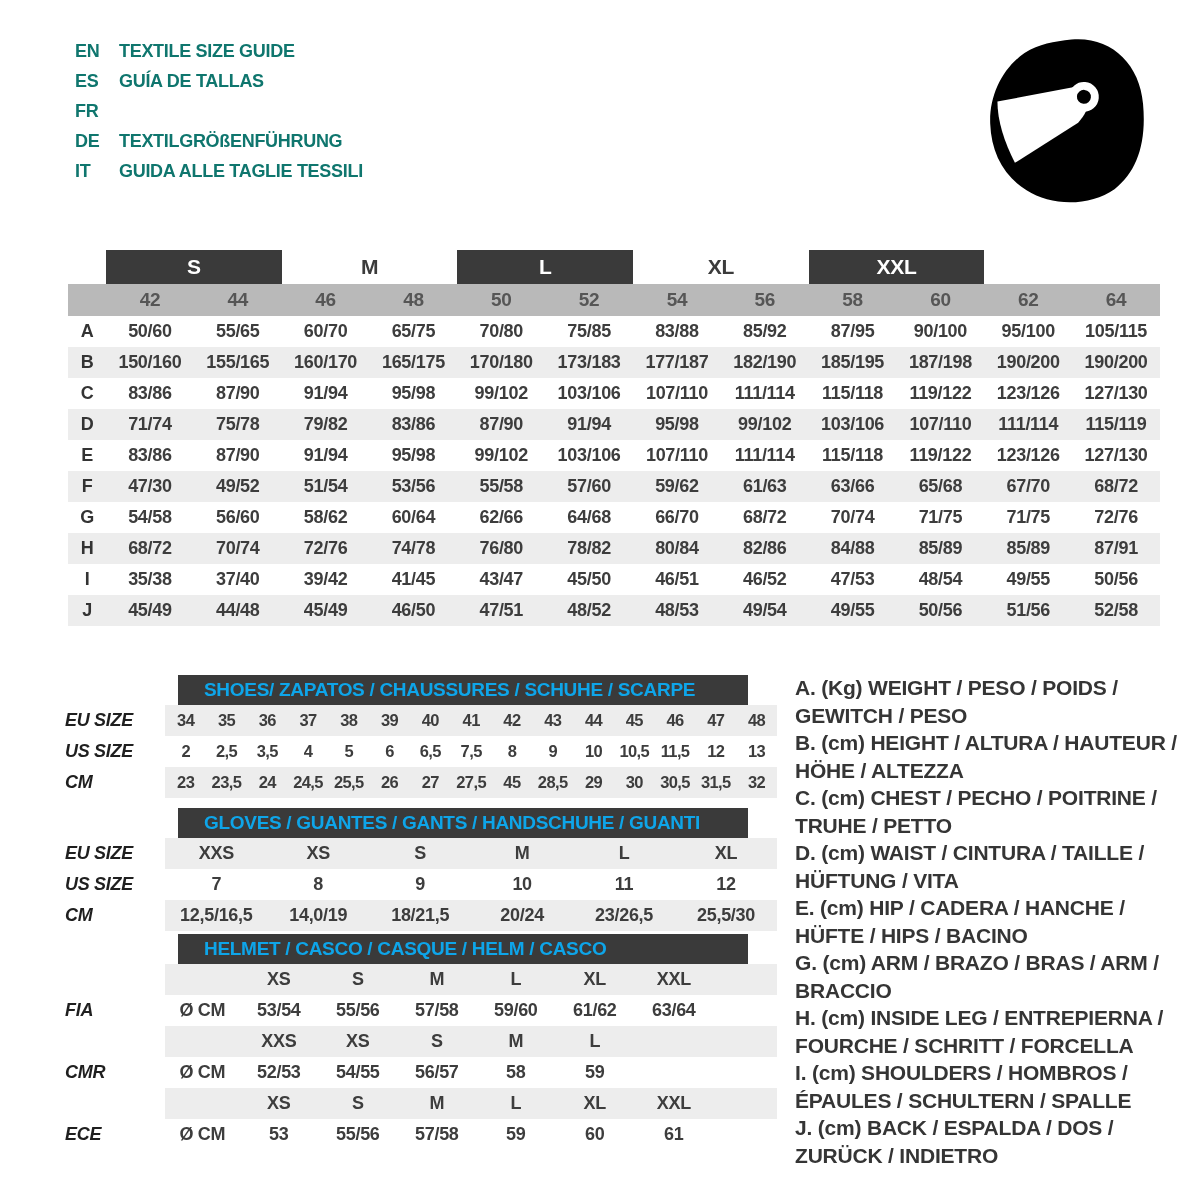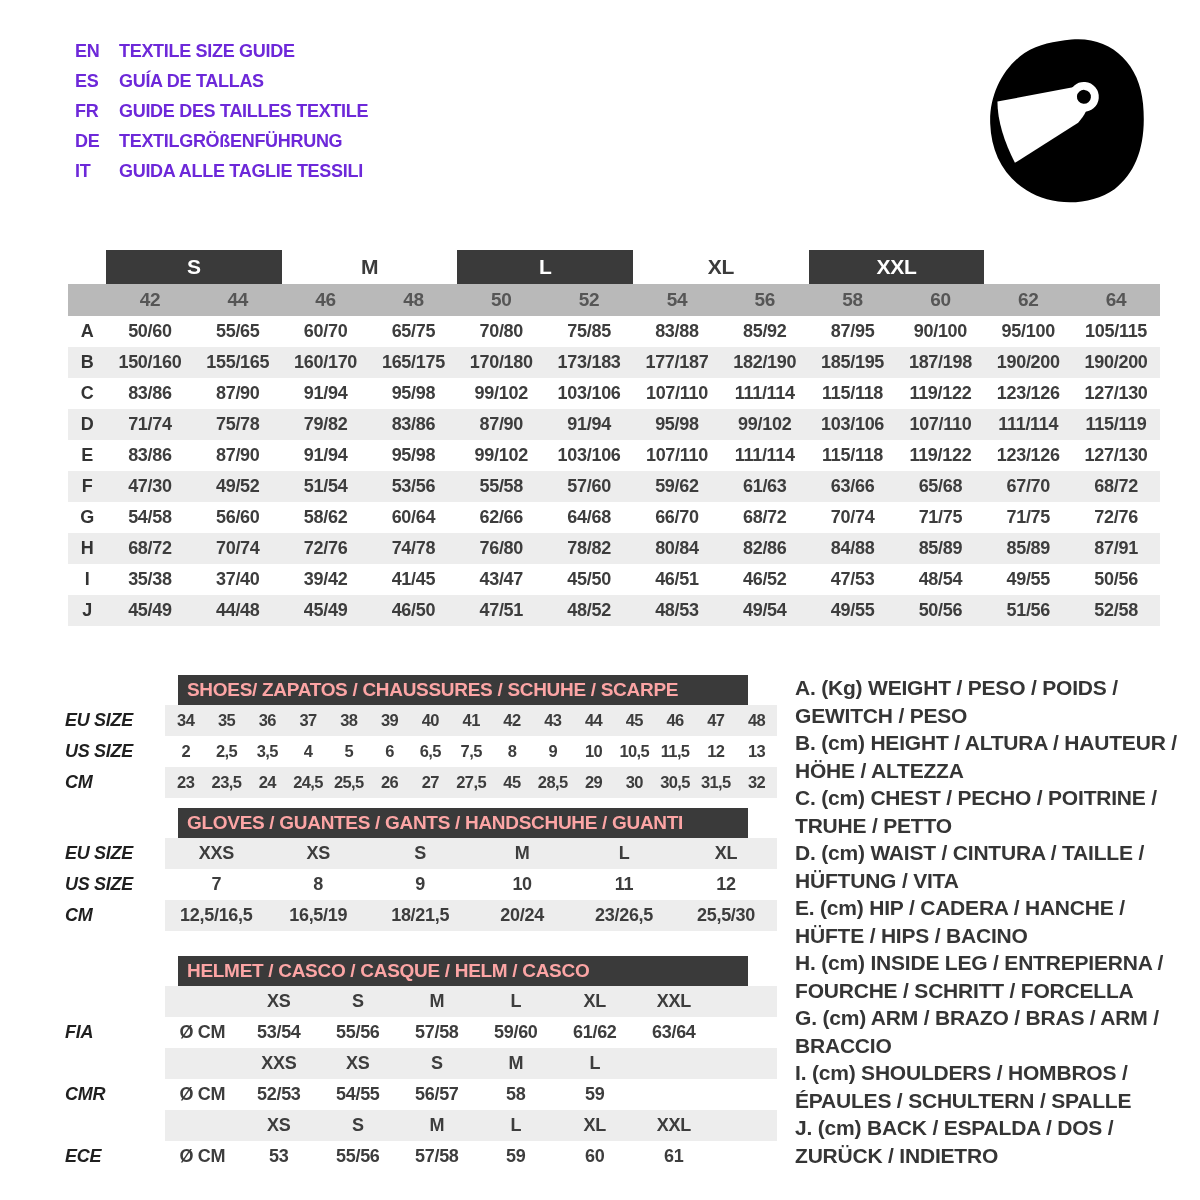--- a/index.html
+++ b/index.html
@@ -6,68 +6,67 @@
     --dark:#3a3a3a; --strip:#b9b9b9; --stripe:#ededed; --ink:#3b3b3b; --helmet:#000;
   }
   html,body{margin:0;padding:0;background:#fff;}
   .page{
     position:relative;width:1200px;height:1200px;background:#fff;overflow:hidden;
     font-family:"Liberation Sans",sans-serif;font-weight:700;color:var(--ink);
     letter-spacing:-0.3px;
   }
   
   .langs{position:absolute;left:75px;top:36px;}
-  .lang-row{display:flex;line-height:30px;font-size:18px;color:#6d28d9;}
+  .lang-row{display:flex;line-height:30px;font-size:18px;color:#0f766e;}
   .lang-code{width:44px;}
   
   .helmet-badge{position:absolute;right:48px;top:28px;width:175px;height:180px;}
   
   .textile{position:absolute;left:68px;top:250px;width:1092px;}
   .trow{display:grid;grid-template-columns:38px repeat(12,1fr);align-items:center;text-align:center;}
   .group-row{height:34px;}
   .gbox{background:var(--dark);color:#fff;font-size:21px;line-height:34px;height:34px;}
   .glabel{color:#3b3b3b;font-size:21px;line-height:34px;height:34px;}
   .num-row{background:var(--strip);height:32px;line-height:32px;font-size:19px;color:#565656;}
   .data-row{height:31px;line-height:31px;font-size:18px;color:#3d3d3d;}
   .data-row.stripe{background:var(--stripe);}
   .row-label{font-size:18px;color:#333;}
   
   .bottom-left{position:absolute;left:65px;top:675px;width:712px;}
   .sec-bar{margin-left:113px;width:570px;box-sizing:border-box;background:var(--dark);
-    color:#fca5a5;font-size:19px;height:30px;line-height:30px;padding-left:9px;text-align:left;}
+    color:#0ea5e9;font-size:19px;height:30px;line-height:30px;padding-left:26px;text-align:left;}
   .srow{display:flex;height:31px;line-height:31px;}
   .srow .rlabel{width:113px;font-size:18px;color:#1f1f1f;text-align:left;font-style:italic;}
   .srow .cells{width:689px;display:grid;text-align:center;color:#3d3d3d;}
   .cells.stripe{background:var(--stripe);}
   .shoes-cells{grid-template-columns:repeat(15,1fr);font-size:16.5px;letter-spacing:-0.6px;}
   .gloves-cells{grid-template-columns:repeat(6,1fr);font-size:18px;}
   .helmet-cells{grid-template-columns:74px repeat(6,79px) 1fr;font-size:18px;}
   .gloves-block{margin-top:10px;}
-  .helmet-block{margin-top:25px;}
+  .helmet-block{margin-top:3px;}
   
   .legend{position:absolute;left:795px;top:674px;width:392px;font-size:21px;
     line-height:27.5px;color:#353535;text-align:left;letter-spacing:-0.2px;}
 </style>
 </head>
 <body>
 
 <div class="page">
 
   <div class="langs" id="lang-list">
       <div class="lang-row">
         <span class="lang-code">EN</span>
         <span class="lang-title">TEXTILE SIZE GUIDE</span>
       </div>
       <div class="lang-row">
         <span class="lang-code">ES</span>
         <span class="lang-title">GUÍA DE TALLAS</span>
       </div>
       <div class="lang-row">
         <span class="lang-code">FR</span>
-        <span class="lang-title">GUIDE DES TAILLES TEXTILE</span>
       </div>
       <div class="lang-row">
         <span class="lang-code">DE</span>
         <span class="lang-title">TEXTILGRÖßENFÜHRUNG</span>
       </div>
       <div class="lang-row">
         <span class="lang-code">IT</span>
         <span class="lang-title">GUIDA ALLE TAGLIE TESSILI</span>
       </div>
     </div>
@@ -350,21 +349,21 @@
               <div>9</div>
               <div>10</div>
               <div>11</div>
               <div>12</div>
             </div>
           </div>
           <div class="srow">
             <div class="rlabel">CM</div>
             <div class="cells gloves-cells stripe">
               <div>12,5/16,5</div>
-              <div>16,5/19</div>
+              <div>14,0/19</div>
               <div>18/21,5</div>
               <div>20/24</div>
               <div>23/26,5</div>
               <div>25,5/30</div>
             </div>
           </div>
         </div>
     </div>
 
     <div class="helmet-block">
@@ -446,19 +445,19 @@
     </div>
 
   </div>
 
   <div class="legend" id="legend-items">
       <div>A. (Kg) WEIGHT / PESO / POIDS / GEWITCH / PESO</div>
       <div>B. (cm) HEIGHT / ALTURA / HAUTEUR / HÖHE / ALTEZZA</div>
       <div>C. (cm) CHEST / PECHO / POITRINE / TRUHE / PETTO</div>
       <div>D. (cm) WAIST / CINTURA / TAILLE / HÜFTUNG / VITA</div>
       <div>E. (cm) HIP / CADERA / HANCHE / HÜFTE / HIPS / BACINO</div>
+      <div>G. (cm) ARM / BRAZO / BRAS / ARM / BRACCIO</div>
       <div>H. (cm) INSIDE LEG / ENTREPIERNA / FOURCHE / SCHRITT / FORCELLA</div>
-      <div>G. (cm) ARM / BRAZO / BRAS / ARM / BRACCIO</div>
       <div>I. (cm) SHOULDERS / HOMBROS / ÉPAULES / SCHULTERN / SPALLE</div>
       <div>J. (cm) BACK / ESPALDA / DOS / ZURÜCK / INDIETRO</div>
     </div>
 
 </div>
 
 </body></html>

